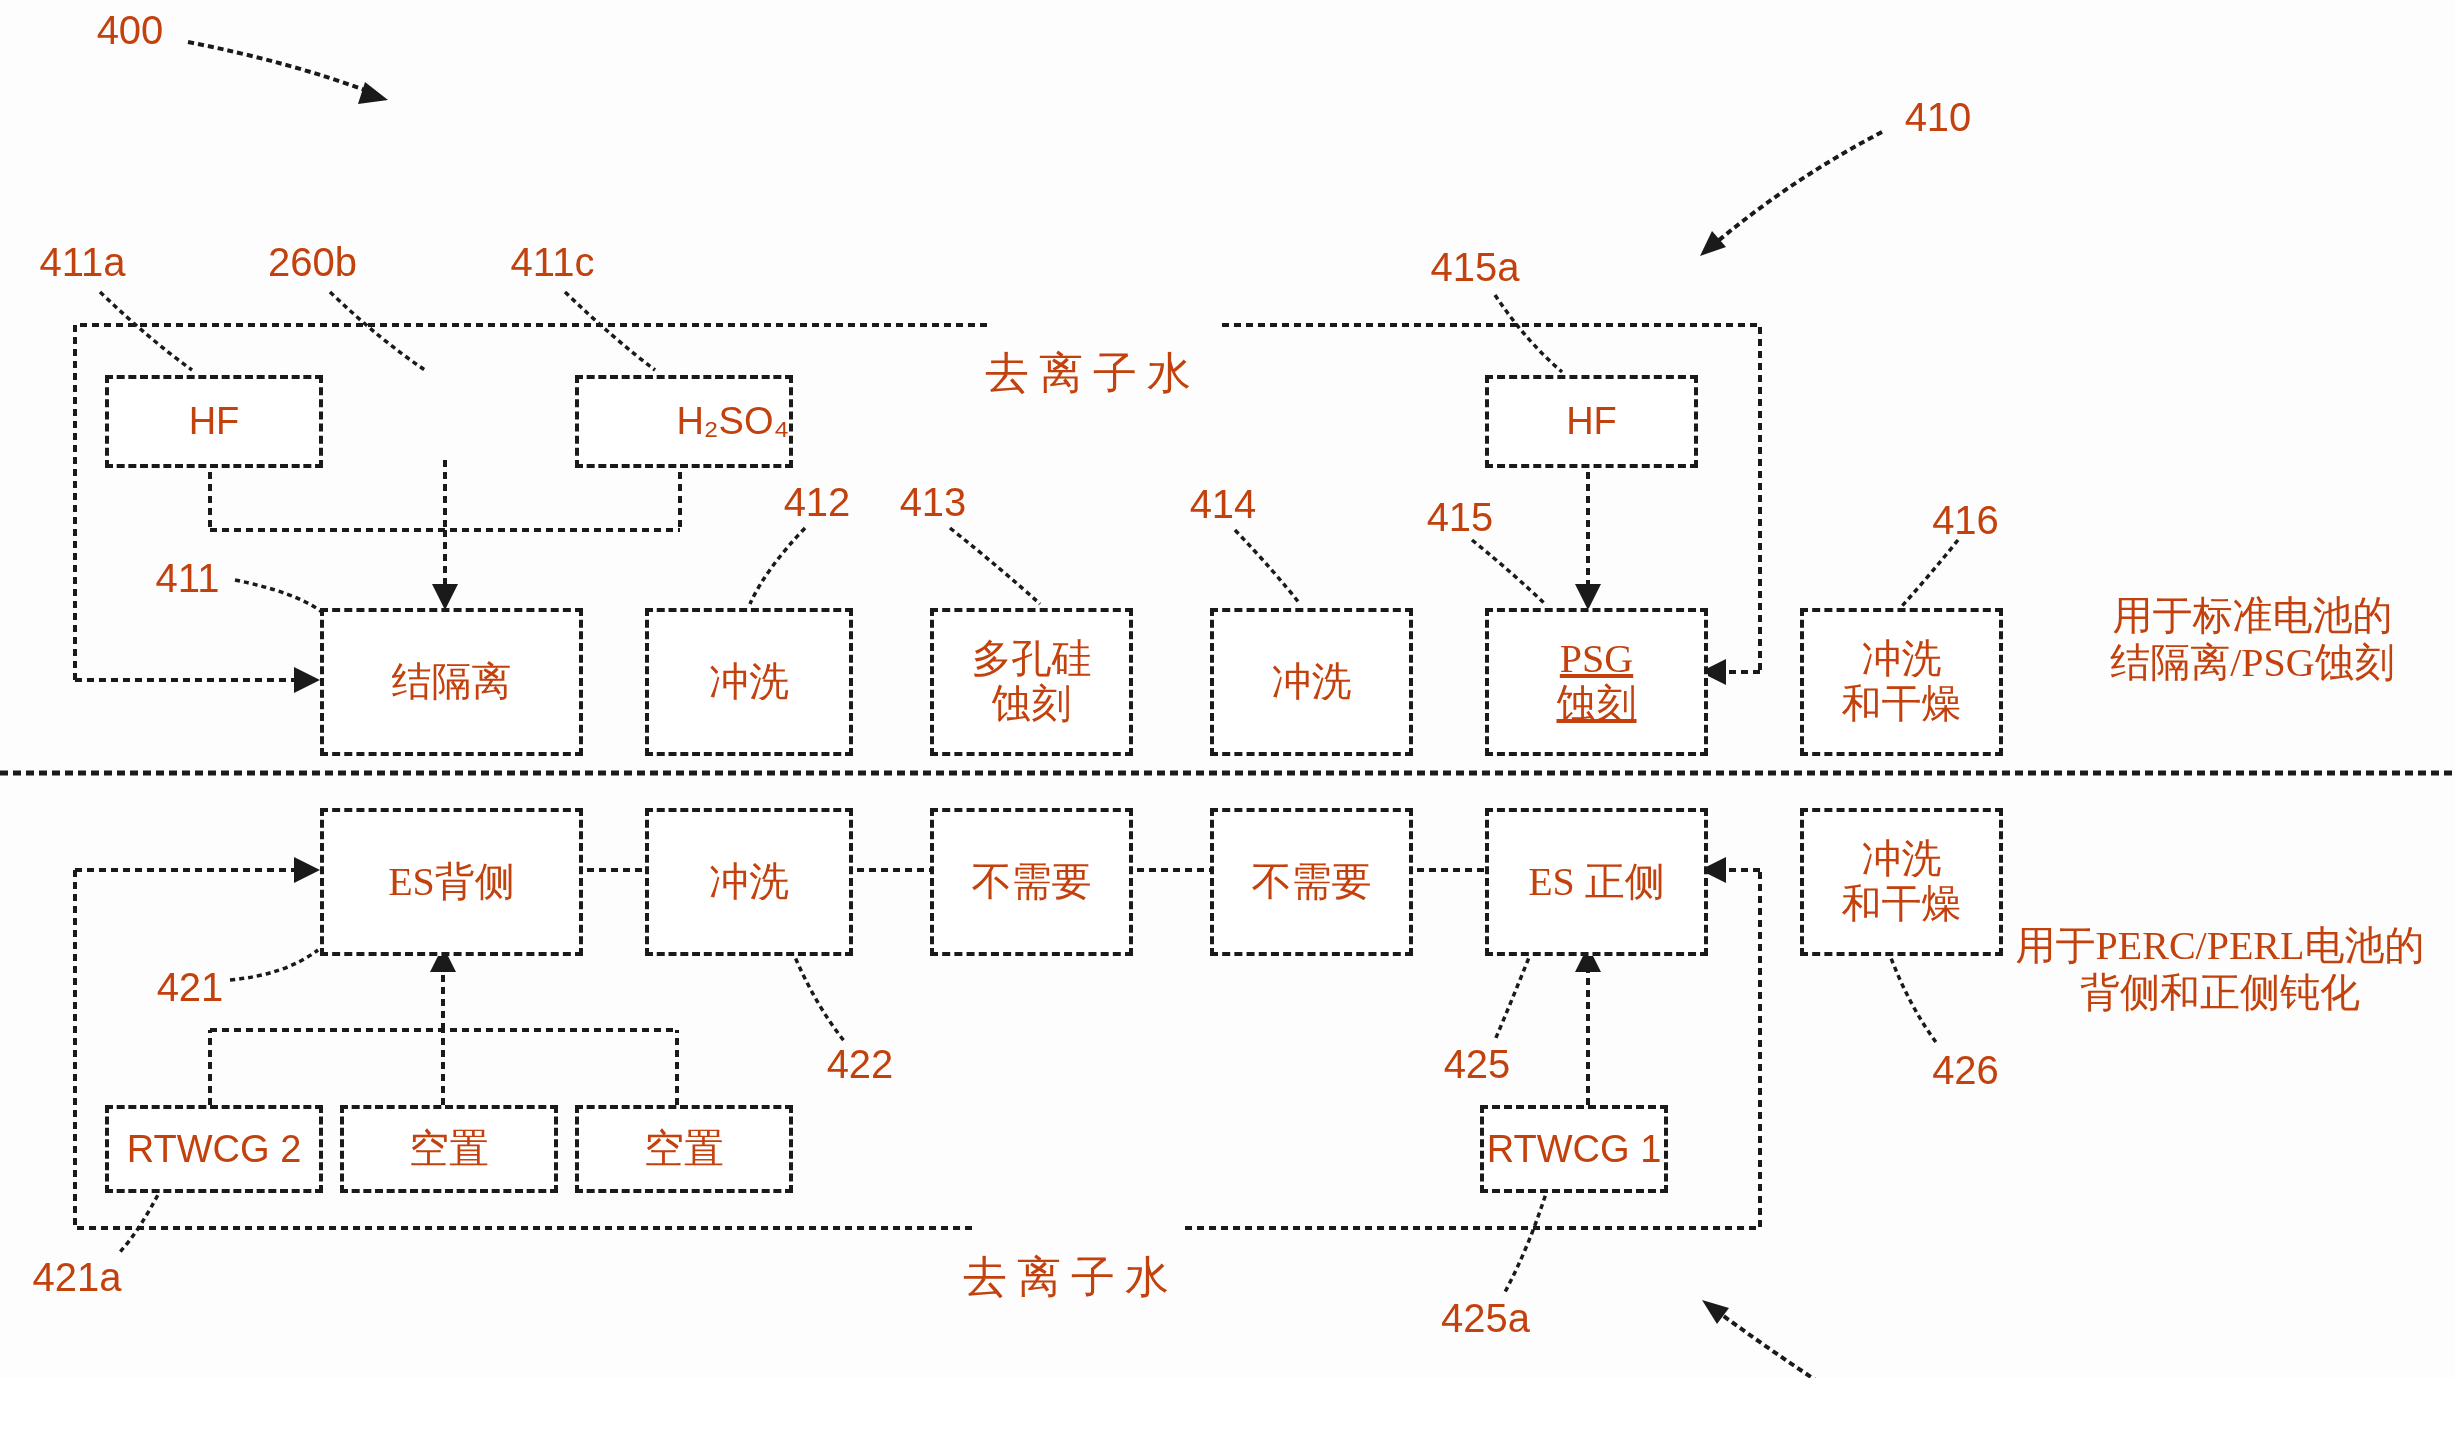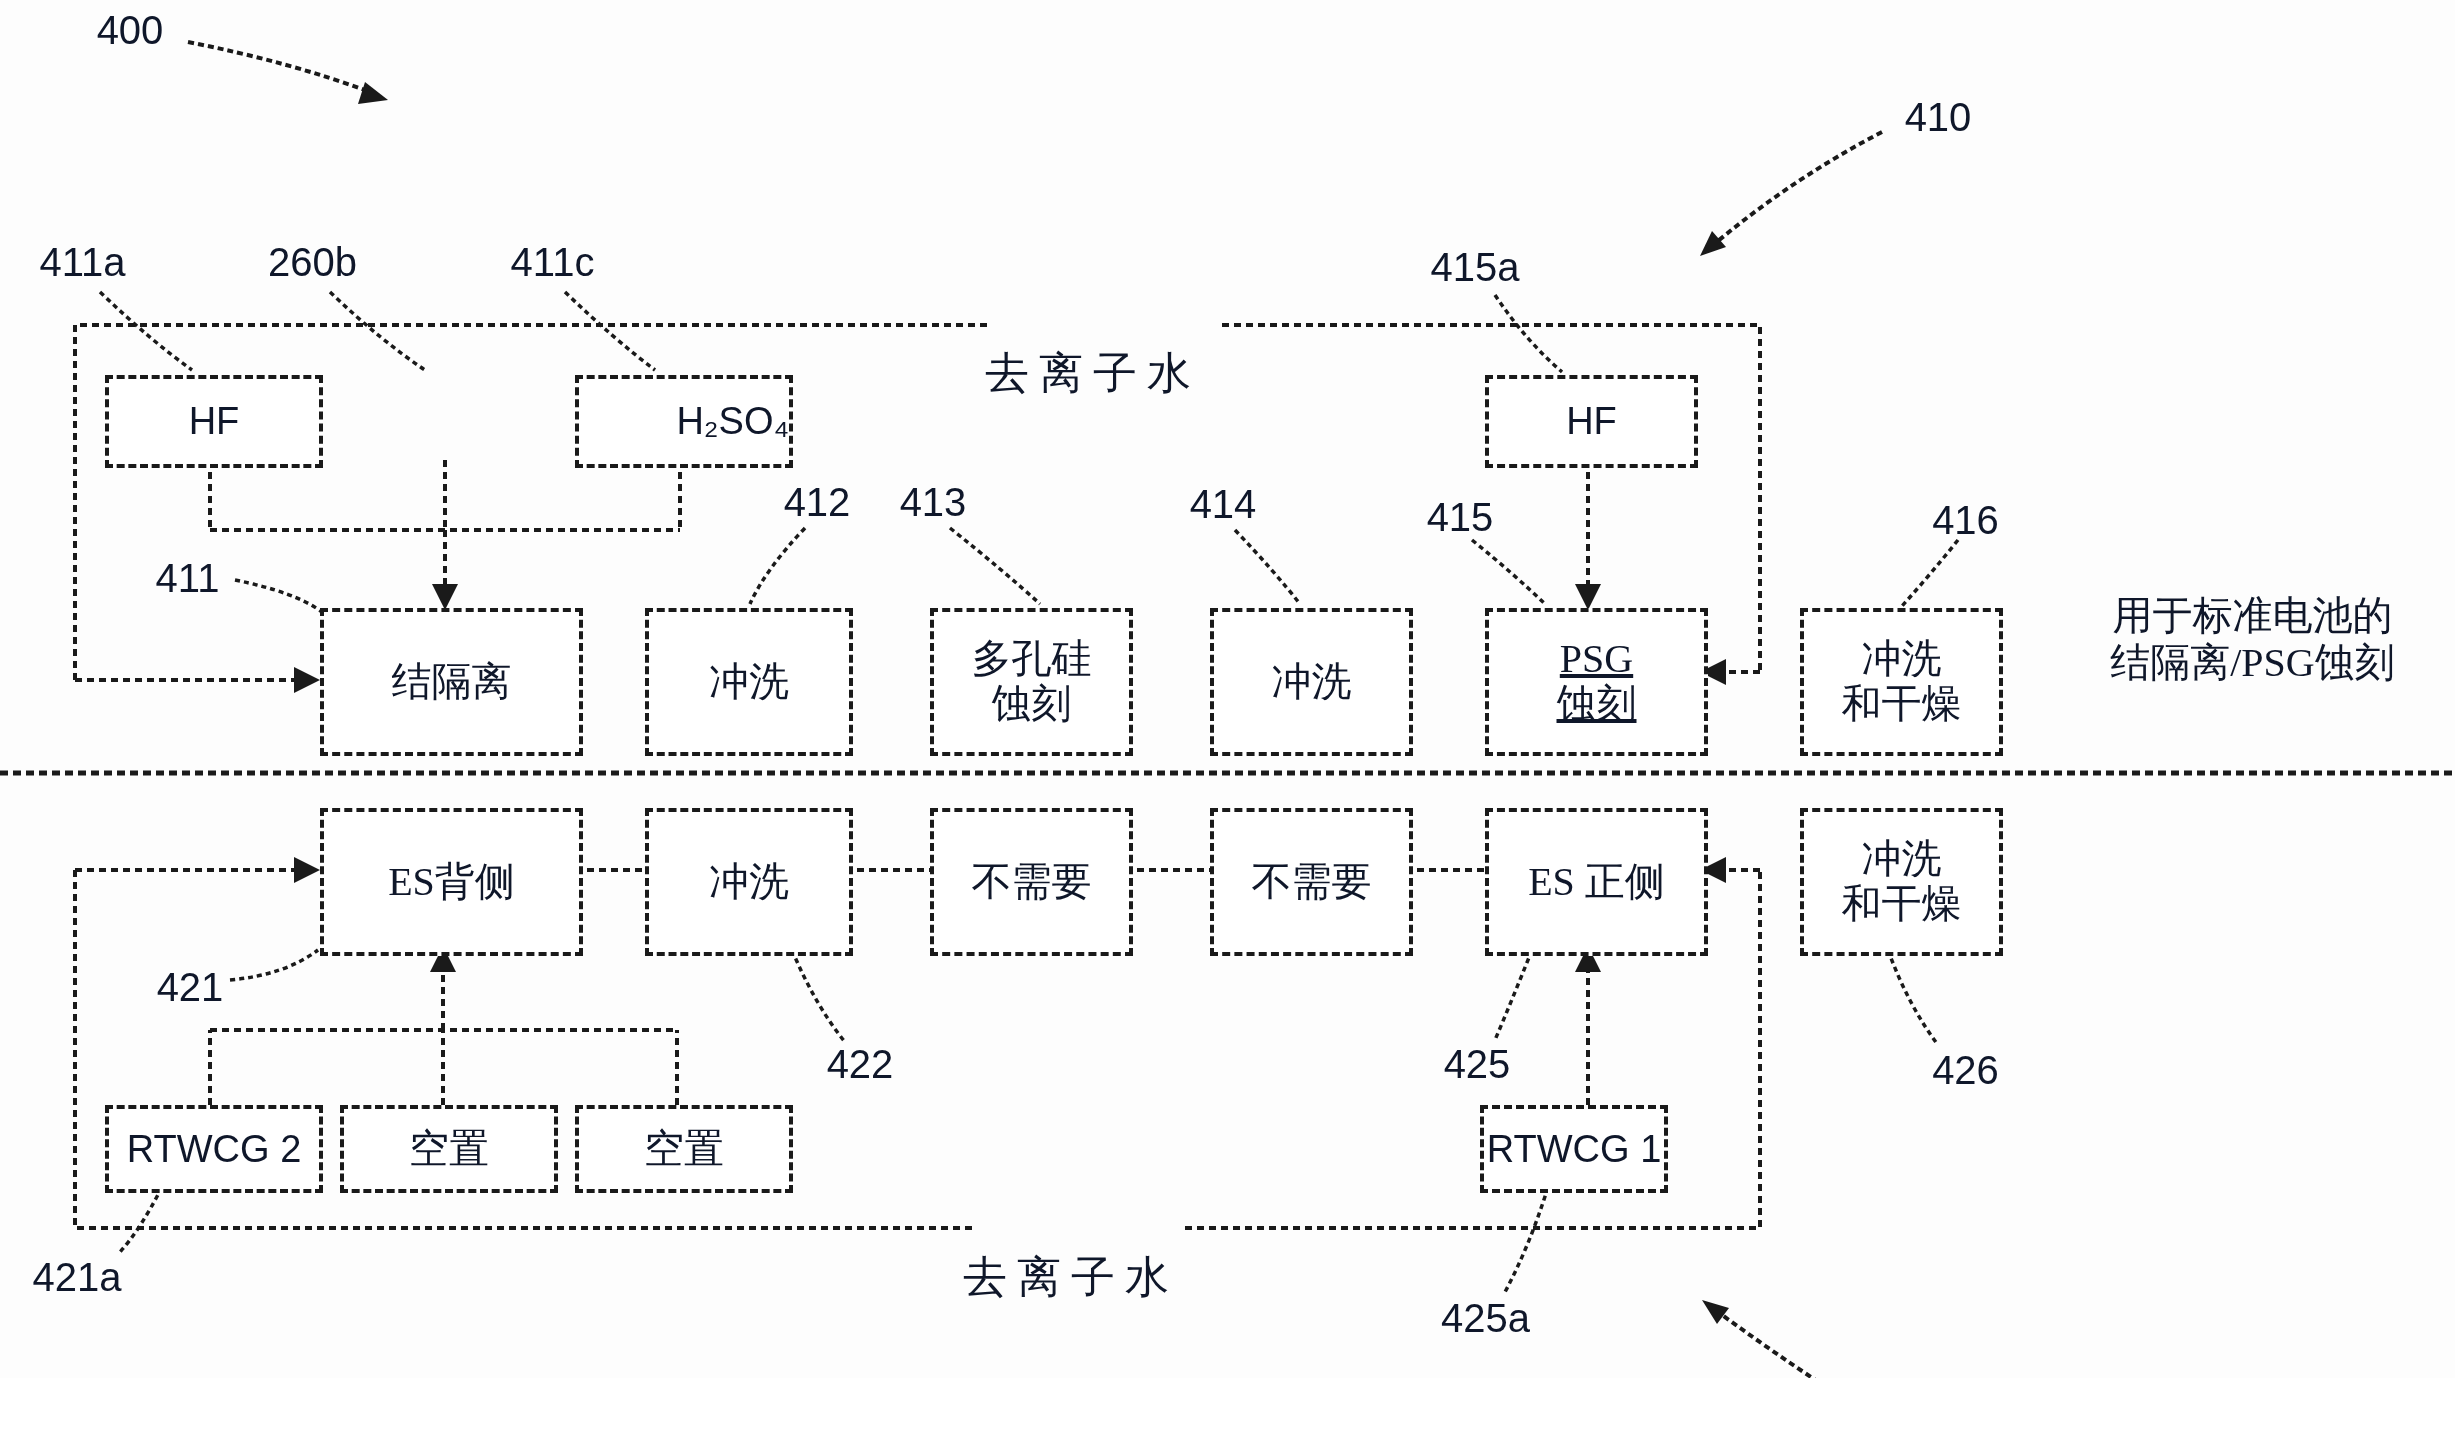--- a/index.html
+++ b/index.html
@@ -1,17 +1,17 @@
 <!DOCTYPE html>
 <html><head>
 <meta charset="utf-8">
 <style>
   html,body{margin:0;padding:0;background:#fff;}
   #canvas{position:relative;width:2455px;height:1378px;background:#fdfdfd;overflow:hidden;
-          font-family:"Liberation Serif","DejaVu Serif",serif;color:#0f172a;}
+          font-family:"Liberation Serif","DejaVu Serif",serif;color:#c2410c;}
   #wires{position:absolute;left:0;top:0;z-index:1;}
   .box{position:absolute;z-index:2;background:#fff;border:4px dashed #1a1a1a;
        display:flex;flex-direction:column;align-items:center;justify-content:center;
        text-align:center;line-height:1.12;font-size:40px;}
   .box span{display:block;white-space:pre;}
   .sans{font-family:"Liberation Sans","DejaVu Sans",sans-serif;font-size:38px;}
   .ref{position:absolute;z-index:3;font-family:"Liberation Sans","DejaVu Sans",sans-serif;
        font-size:40px;text-align:center;white-space:nowrap;}
   .water{position:absolute;z-index:3;font-size:44px;letter-spacing:10px;text-align:left;white-space:nowrap;margin-top:48px;}
   .note{position:absolute;z-index:3;font-size:40px;text-align:center;line-height:1.18;white-space:nowrap;}
@@ -176,14 +176,18 @@
   <div class="box" style="left:340px;top:1105px;width:210px;height:80px;">
     <span>空置</span>
   </div>
   <div class="box" style="left:575px;top:1105px;width:210px;height:80px;">
     <span>空置</span>
   </div>
   <div class="box sans" style="left:1480px;top:1105px;width:180px;height:80px;">
     <span>RTWCG 1</span>
   </div>
 
+  <div class="note" style="left:1985px;top:922px;width:470px;">
+    <div>用于PERC/PERL电池的</div>
+    <div>背侧和正侧钝化</div>
+  </div>
 
 </div>
 
 </body></html>

